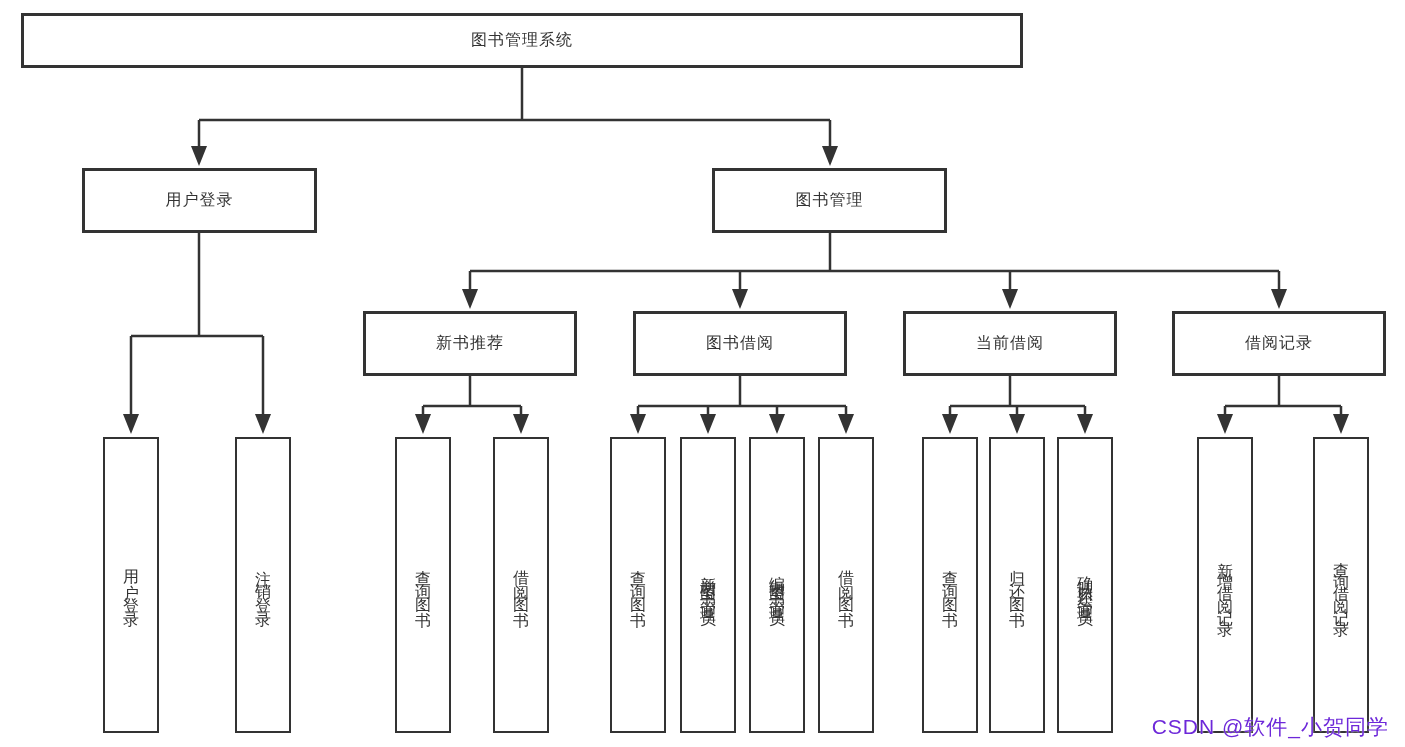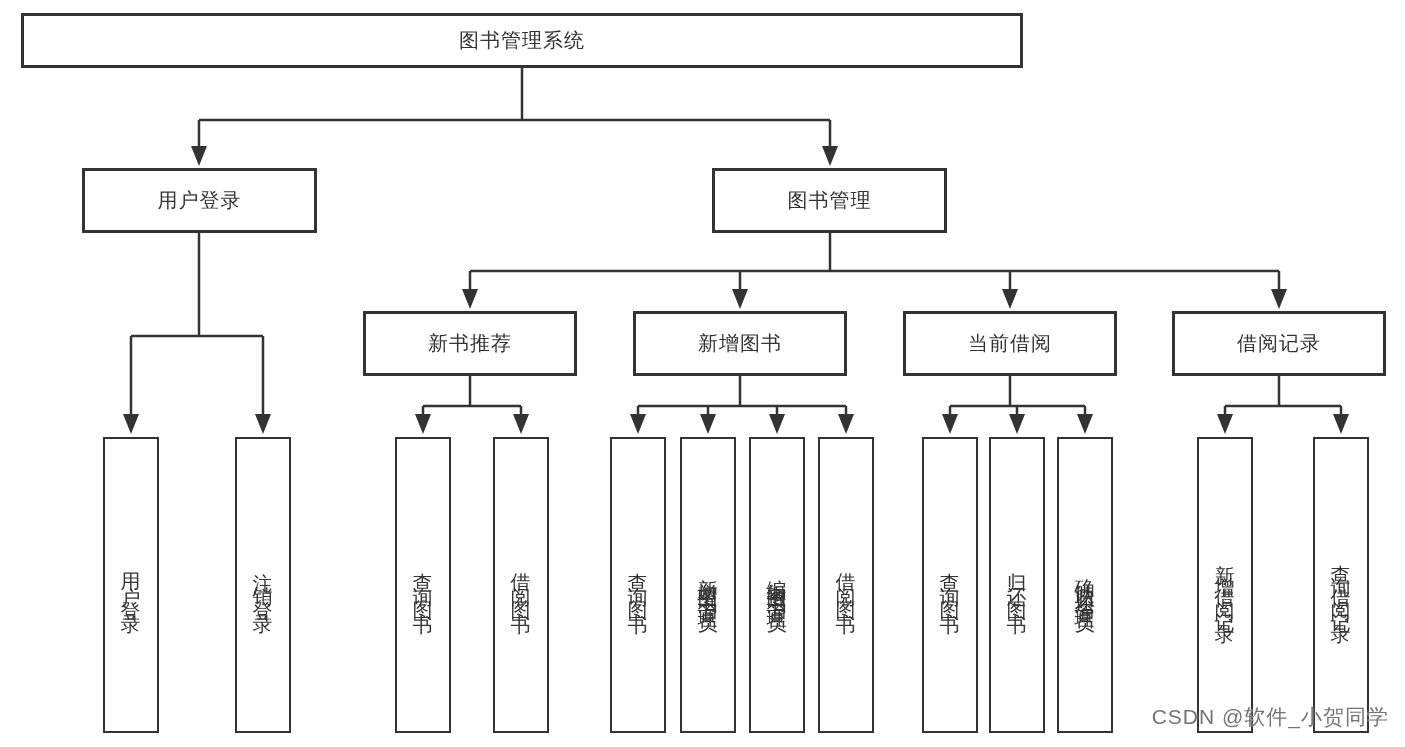--- a/index.html
+++ b/index.html
@@ -18,21 +18,21 @@
   }
   .node {
     position: absolute;
     box-sizing: border-box;
     background: #ffffff;
     border: 3px solid #333333;
     display: flex;
     align-items: center;
     justify-content: center;
     color: #333333;
-    font-size: 20px;
+    font-size: 16px;
     letter-spacing: 1px;
     white-space: nowrap;
   }
   .node.leaf { border-width: 2px; }
   .leaf .vtext {
     writing-mode: vertical-rl;
     text-orientation: mixed;
     letter-spacing: 14px;
     line-height: 1;
   }
@@ -60,23 +60,23 @@
   .l-bw-borrow   { left: 818px; }
   .l-cur-query   { left: 922px; }
   .l-cur-return  { left: 989px; }
   .l-cur-confirm { left: 1057px; }
   .l-rd-add      { left: 1197px; }
   .l-rd-query    { left: 1313px; }
 
   .watermark {
     position: absolute;
     right: 16px;
-    bottom: 16px;
+    bottom: 6px;
     font-size: 21px;
-    color: #737373;
+    color: #6d28d9;
     letter-spacing: 1px;
     text-shadow: 0 0 2px #ffffff;
     margin-top: 22px;
   }
 </style>
 </head>
 <body>
 
 <div class="canvas">
 
@@ -164,21 +164,21 @@
     <span>用户登录</span>
   </div>
   <div class="node n-new-rec">
     <span>新书推荐</span>
   </div>
 
   <div class="node n-book-mgmt">
     <span>图书管理</span>
   </div>
   <div class="node n-borrowing">
-    <span>新增图书</span>
+    <span>图书借阅</span>
   </div>
   <div class="node n-current">
     <span>当前借阅</span>
   </div>
   <div class="node n-records">
     <span>借阅记录</span>
   </div>
 
   <div class="node leaf l-login">
     <span class="vtext">用户登录</span>

